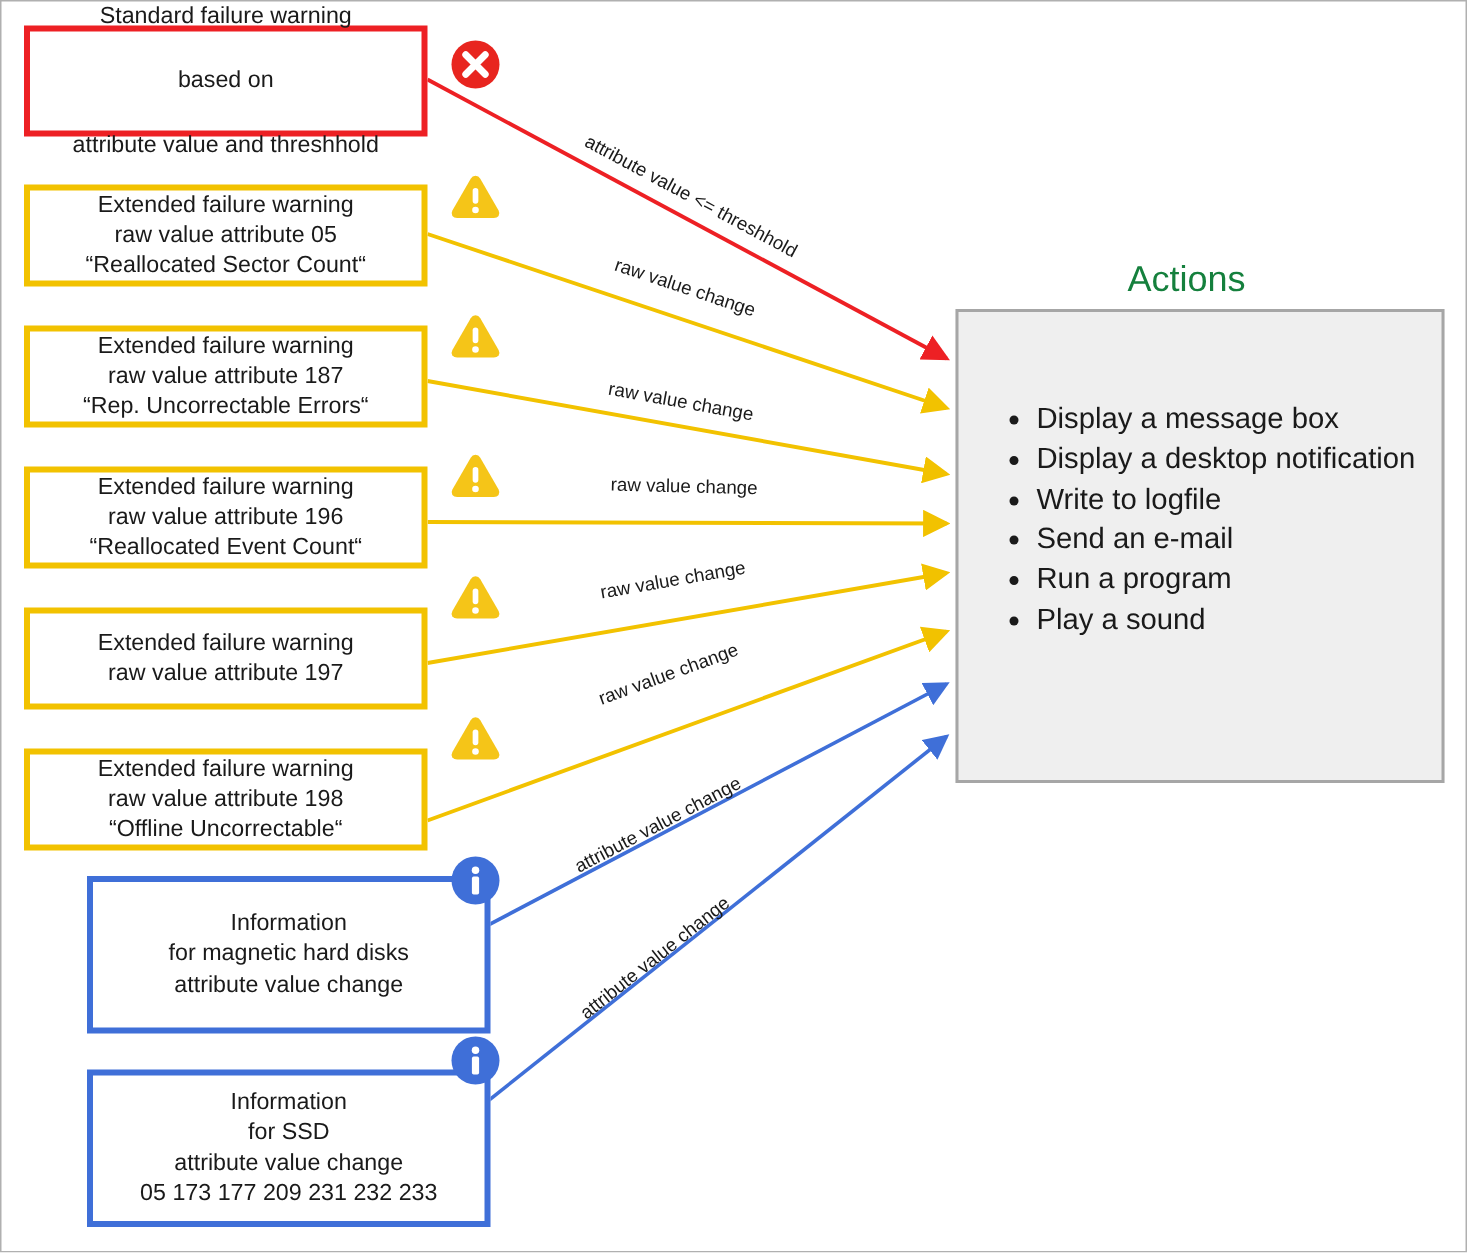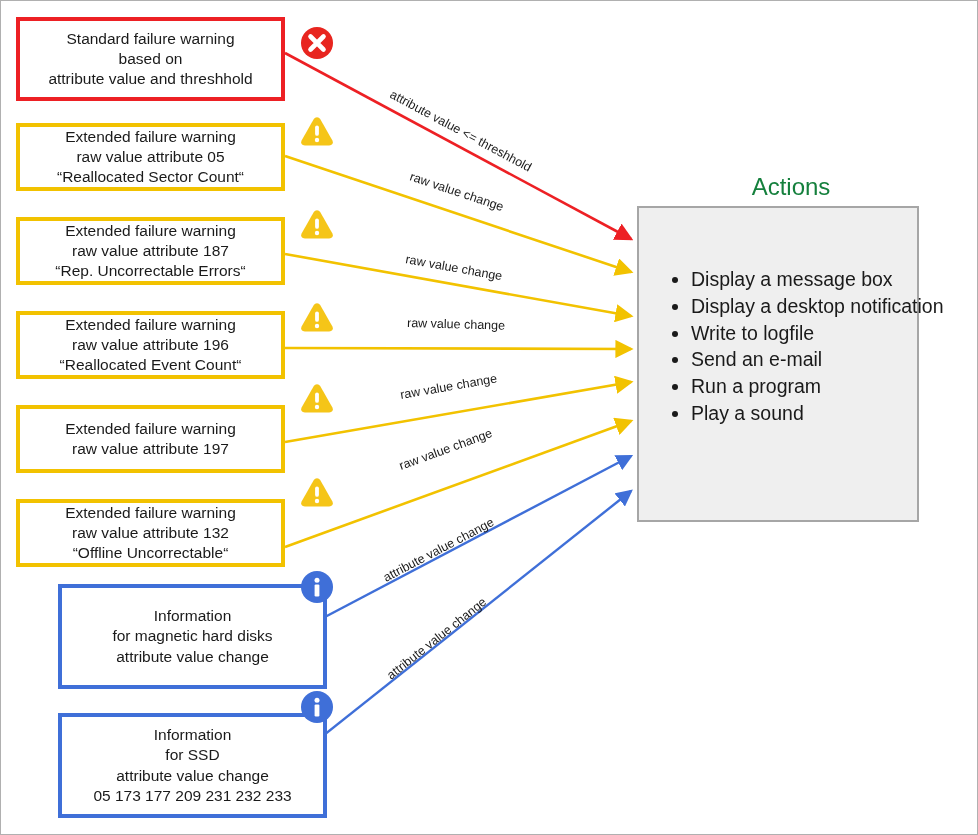--- a/index.html
+++ b/index.html
@@ -58,21 +58,21 @@
     top: 172px;
     width: 326px;
     text-align: center;
     font-size: 24px;
     color: #15803d;
   }
   #actions-panel {
     position: absolute;
     left: 636px;
     top: 205px;
-    width: 282px;
+    width: 326px;
     height: 316px;
     background: #efefef;
     border: 2px solid #a6a6a6;
     box-sizing: border-box;
   }
   #actions-list {
     position: absolute;
     left: 18px;
     top: 58px;
     margin: 0;
@@ -153,21 +153,21 @@
       <line x1="284" y1="637" x2="630" y2="455" stroke="#3f6fd8" stroke-width="2.4" marker-end="url(#ah-info)"></line>
       <text class="edge-label" transform="translate(385,581) rotate(-27.7)">attribute value change</text>
     </g>
 
     <g>
       <line x1="284" y1="765" x2="630" y2="490" stroke="#3f6fd8" stroke-width="2.4" marker-end="url(#ah-info)"></line>
       <text class="edge-label" transform="translate(390,679) rotate(-38.5)">attribute value change</text>
     </g>
   </svg>
 
-  <div class="event-box sev-error" style="top:16px;height:84px;">
+  <div class="event-box sev-error" style="top:16px;height:74px;gap:23px;">
     <span class="event-line">Standard failure warning</span>
     <span class="event-line">based on</span>
     <span class="event-line">attribute value and threshhold</span>
   </div>
   <span class="sev-icon" style="top:24px;">
     <svg viewBox="0 0 36 36" xmlns="http://www.w3.org/2000/svg">
       <circle cx="18" cy="18" r="16" fill="#e8251f"></circle>
       <path d="M11.5 11.5 L24.5 24.5 M24.5 11.5 L11.5 24.5" stroke="#ffffff" stroke-width="4.6" stroke-linecap="round"></path>
     </svg>
   </span>
@@ -218,21 +218,21 @@
   <span class="sev-icon" style="top:379px;">
     <svg viewBox="0 0 36 36" xmlns="http://www.w3.org/2000/svg">
       <path d="M18 4.2 Q20.1 4.2 21.2 6.1 L33.4 27.4 Q34.5 29.4 33.4 31.0 Q32.4 32.4 30.2 32.4 L5.8 32.4 Q3.6 32.4 2.6 31.0 Q1.5 29.4 2.6 27.4 L14.8 6.1 Q15.9 4.2 18 4.2 Z" fill="#f5c518"></path>
       <rect x="16.1" y="12.4" width="3.8" height="10.4" rx="1.9" fill="#ffffff"></rect>
       <circle cx="18" cy="27.0" r="2.2" fill="#ffffff"></circle>
     </svg>
   </span>
 
   <div class="event-box sev-warning" style="top:488px;height:68px;">
     <span class="event-line">Extended failure warning</span>
-    <span class="event-line">raw value attribute 132</span>
+    <span class="event-line">raw value attribute 198</span>
     <span class="event-line">“Offline Uncorrectable“</span>
   </div>
   <span class="sev-icon" style="top:473px;">
     <svg viewBox="0 0 36 36" xmlns="http://www.w3.org/2000/svg">
       <path d="M18 4.2 Q20.1 4.2 21.2 6.1 L33.4 27.4 Q34.5 29.4 33.4 31.0 Q32.4 32.4 30.2 32.4 L5.8 32.4 Q3.6 32.4 2.6 31.0 Q1.5 29.4 2.6 27.4 L14.8 6.1 Q15.9 4.2 18 4.2 Z" fill="#f5c518"></path>
       <rect x="16.1" y="12.4" width="3.8" height="10.4" rx="1.9" fill="#ffffff"></rect>
       <circle cx="18" cy="27.0" r="2.2" fill="#ffffff"></circle>
     </svg>
   </span>
 

